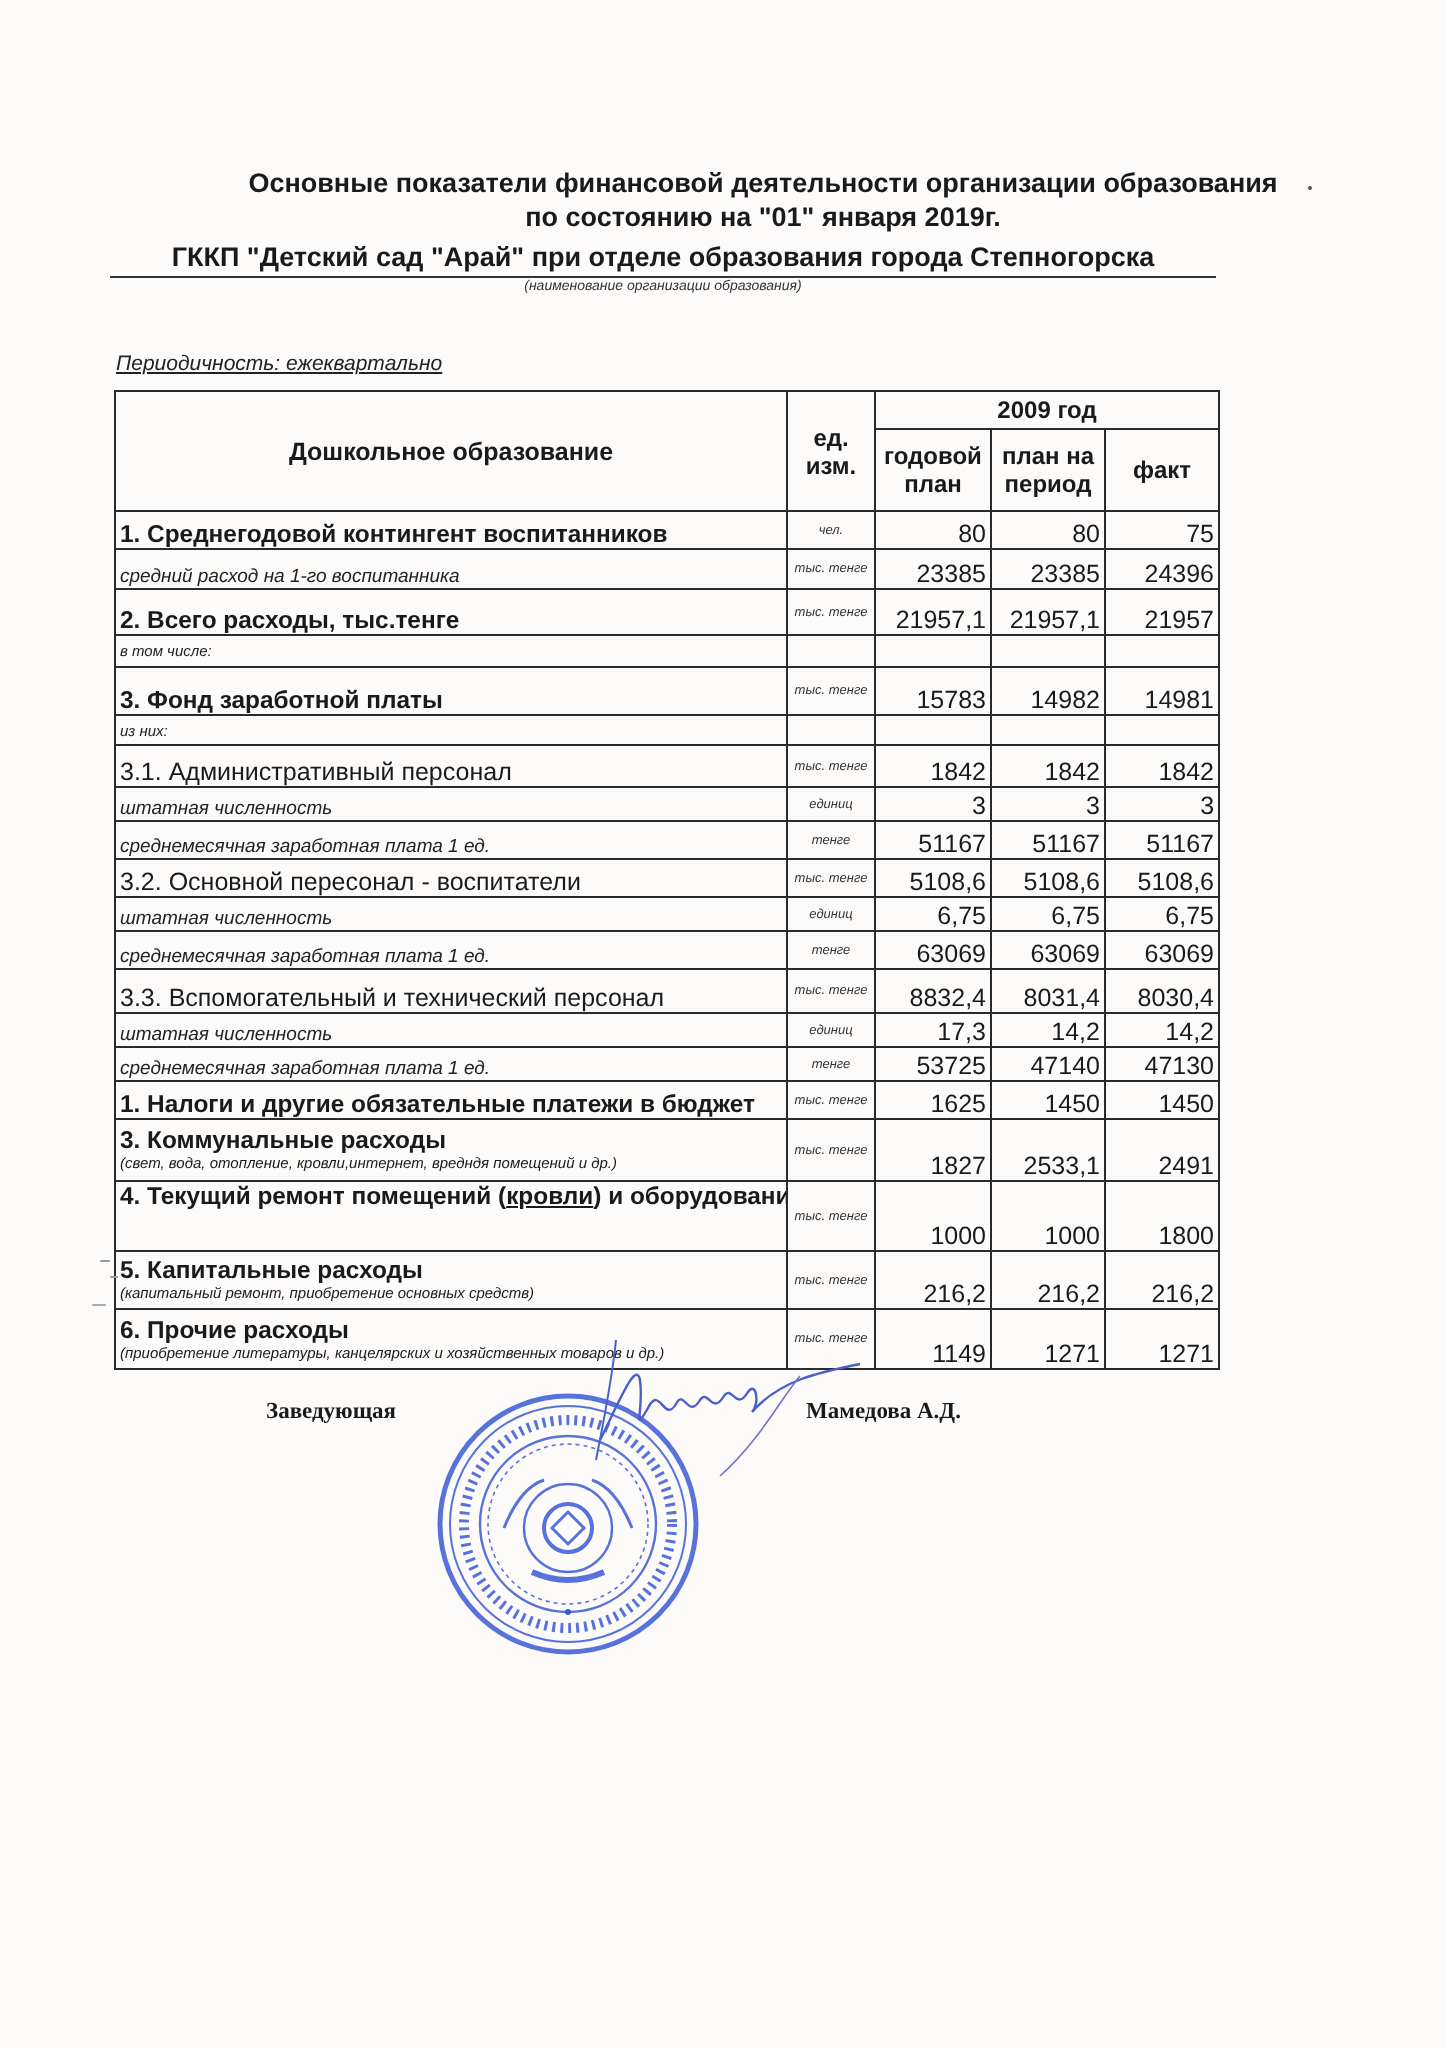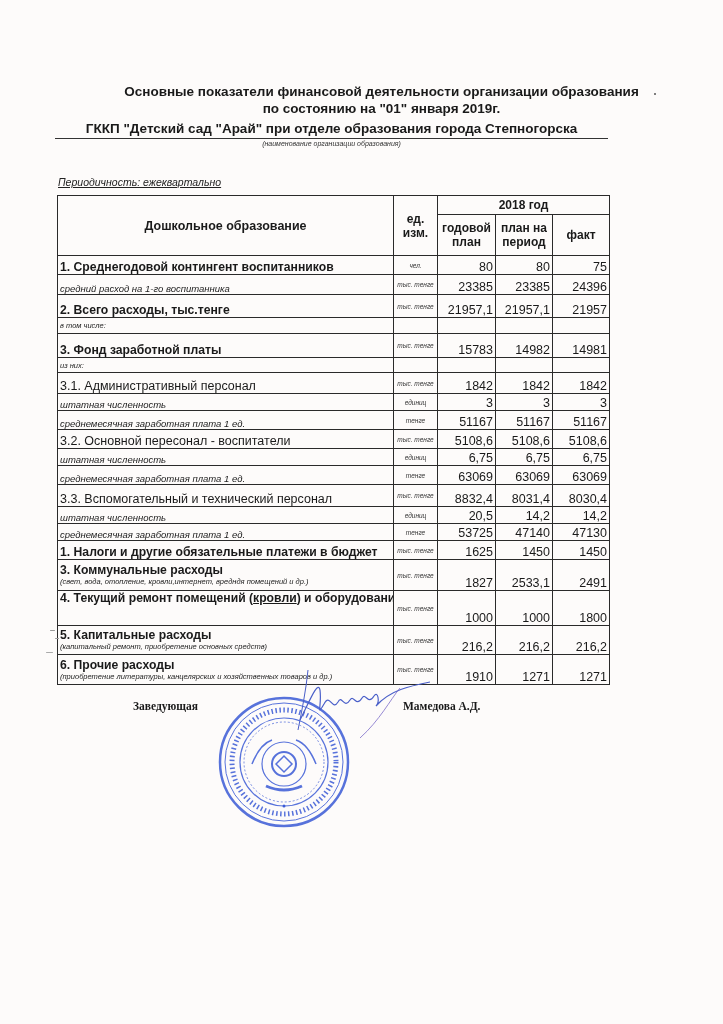--- a/index.html
+++ b/index.html
@@ -79,21 +79,21 @@
     <col class="c-name">
       <col class="c-unit">
       <col class="c-v1">
       <col class="c-v2">
       <col class="c-v3">
   </colgroup>
   <thead>
     <tr style="height:19px">
       <th rowspan="2" class="h-name">Дошкольное образование</th>
       <th rowspan="2" class="h-unit" style="white-space:normal">ед. изм.</th>
-      <th colspan="3">2018 год</th>
+      <th colspan="3">2009 год</th>
     </tr>
     <tr style="height:41px">
       <th style="white-space:normal">годовой план</th>
       <th style="white-space:normal">план на период</th>
       <th>факт</th>
     </tr>
   </thead>
   <tbody id="tbody">
       <tr style="height: 19px;">
         <td class="lbl-bold"><span>1. Среднегодовой контингент воспитанников</span></td>
@@ -182,21 +182,21 @@
       <tr style="height: 22px;">
         <td class="lbl-reg"><span>3.3. Вспомогательный и технический персонал</span></td>
         <td class="unit">тыс. тенге</td>
         <td class="num">8832,4</td>
         <td class="num">8031,4</td>
         <td class="num">8030,4</td>
       </tr>
       <tr style="height: 17px;">
         <td class="lbl-ital"><span>штатная численность</span></td>
         <td class="unit">единиц</td>
-        <td class="num">20,5</td>
+        <td class="num">17,3</td>
         <td class="num">14,2</td>
         <td class="num">14,2</td>
       </tr>
       <tr style="height: 17px;">
         <td class="lbl-ital"><span>среднемесячная заработная плата 1 ед.</span></td>
         <td class="unit">тенге</td>
         <td class="num">53725</td>
         <td class="num">47140</td>
         <td class="num">47130</td>
       </tr>
@@ -233,21 +233,21 @@
         <td class="num">216,2</td>
         <td class="num">216,2</td>
         <td class="num">216,2</td>
       </tr>
       <tr style="height: 30px;">
         <td class="lbl-bold lbl-top" style="vertical-align: middle;">
           <span style="display: block; line-height: 14px;">6. Прочие расходы</span>
           <span class="sub">(приобретение литературы, канцелярских и хозяйственных товаров и др.)</span>
         </td>
         <td class="unit">тыс. тенге</td>
-        <td class="num">1910</td>
+        <td class="num">1149</td>
         <td class="num">1271</td>
         <td class="num">1271</td>
       </tr>
     </tbody>
 </table>
 
 <div id="director-label">Заведующая</div>
 <div id="director-name">Мамедова А.Д.</div>
 
 <svg id="stamp" width="136" height="136" viewBox="0 0 136 136">

